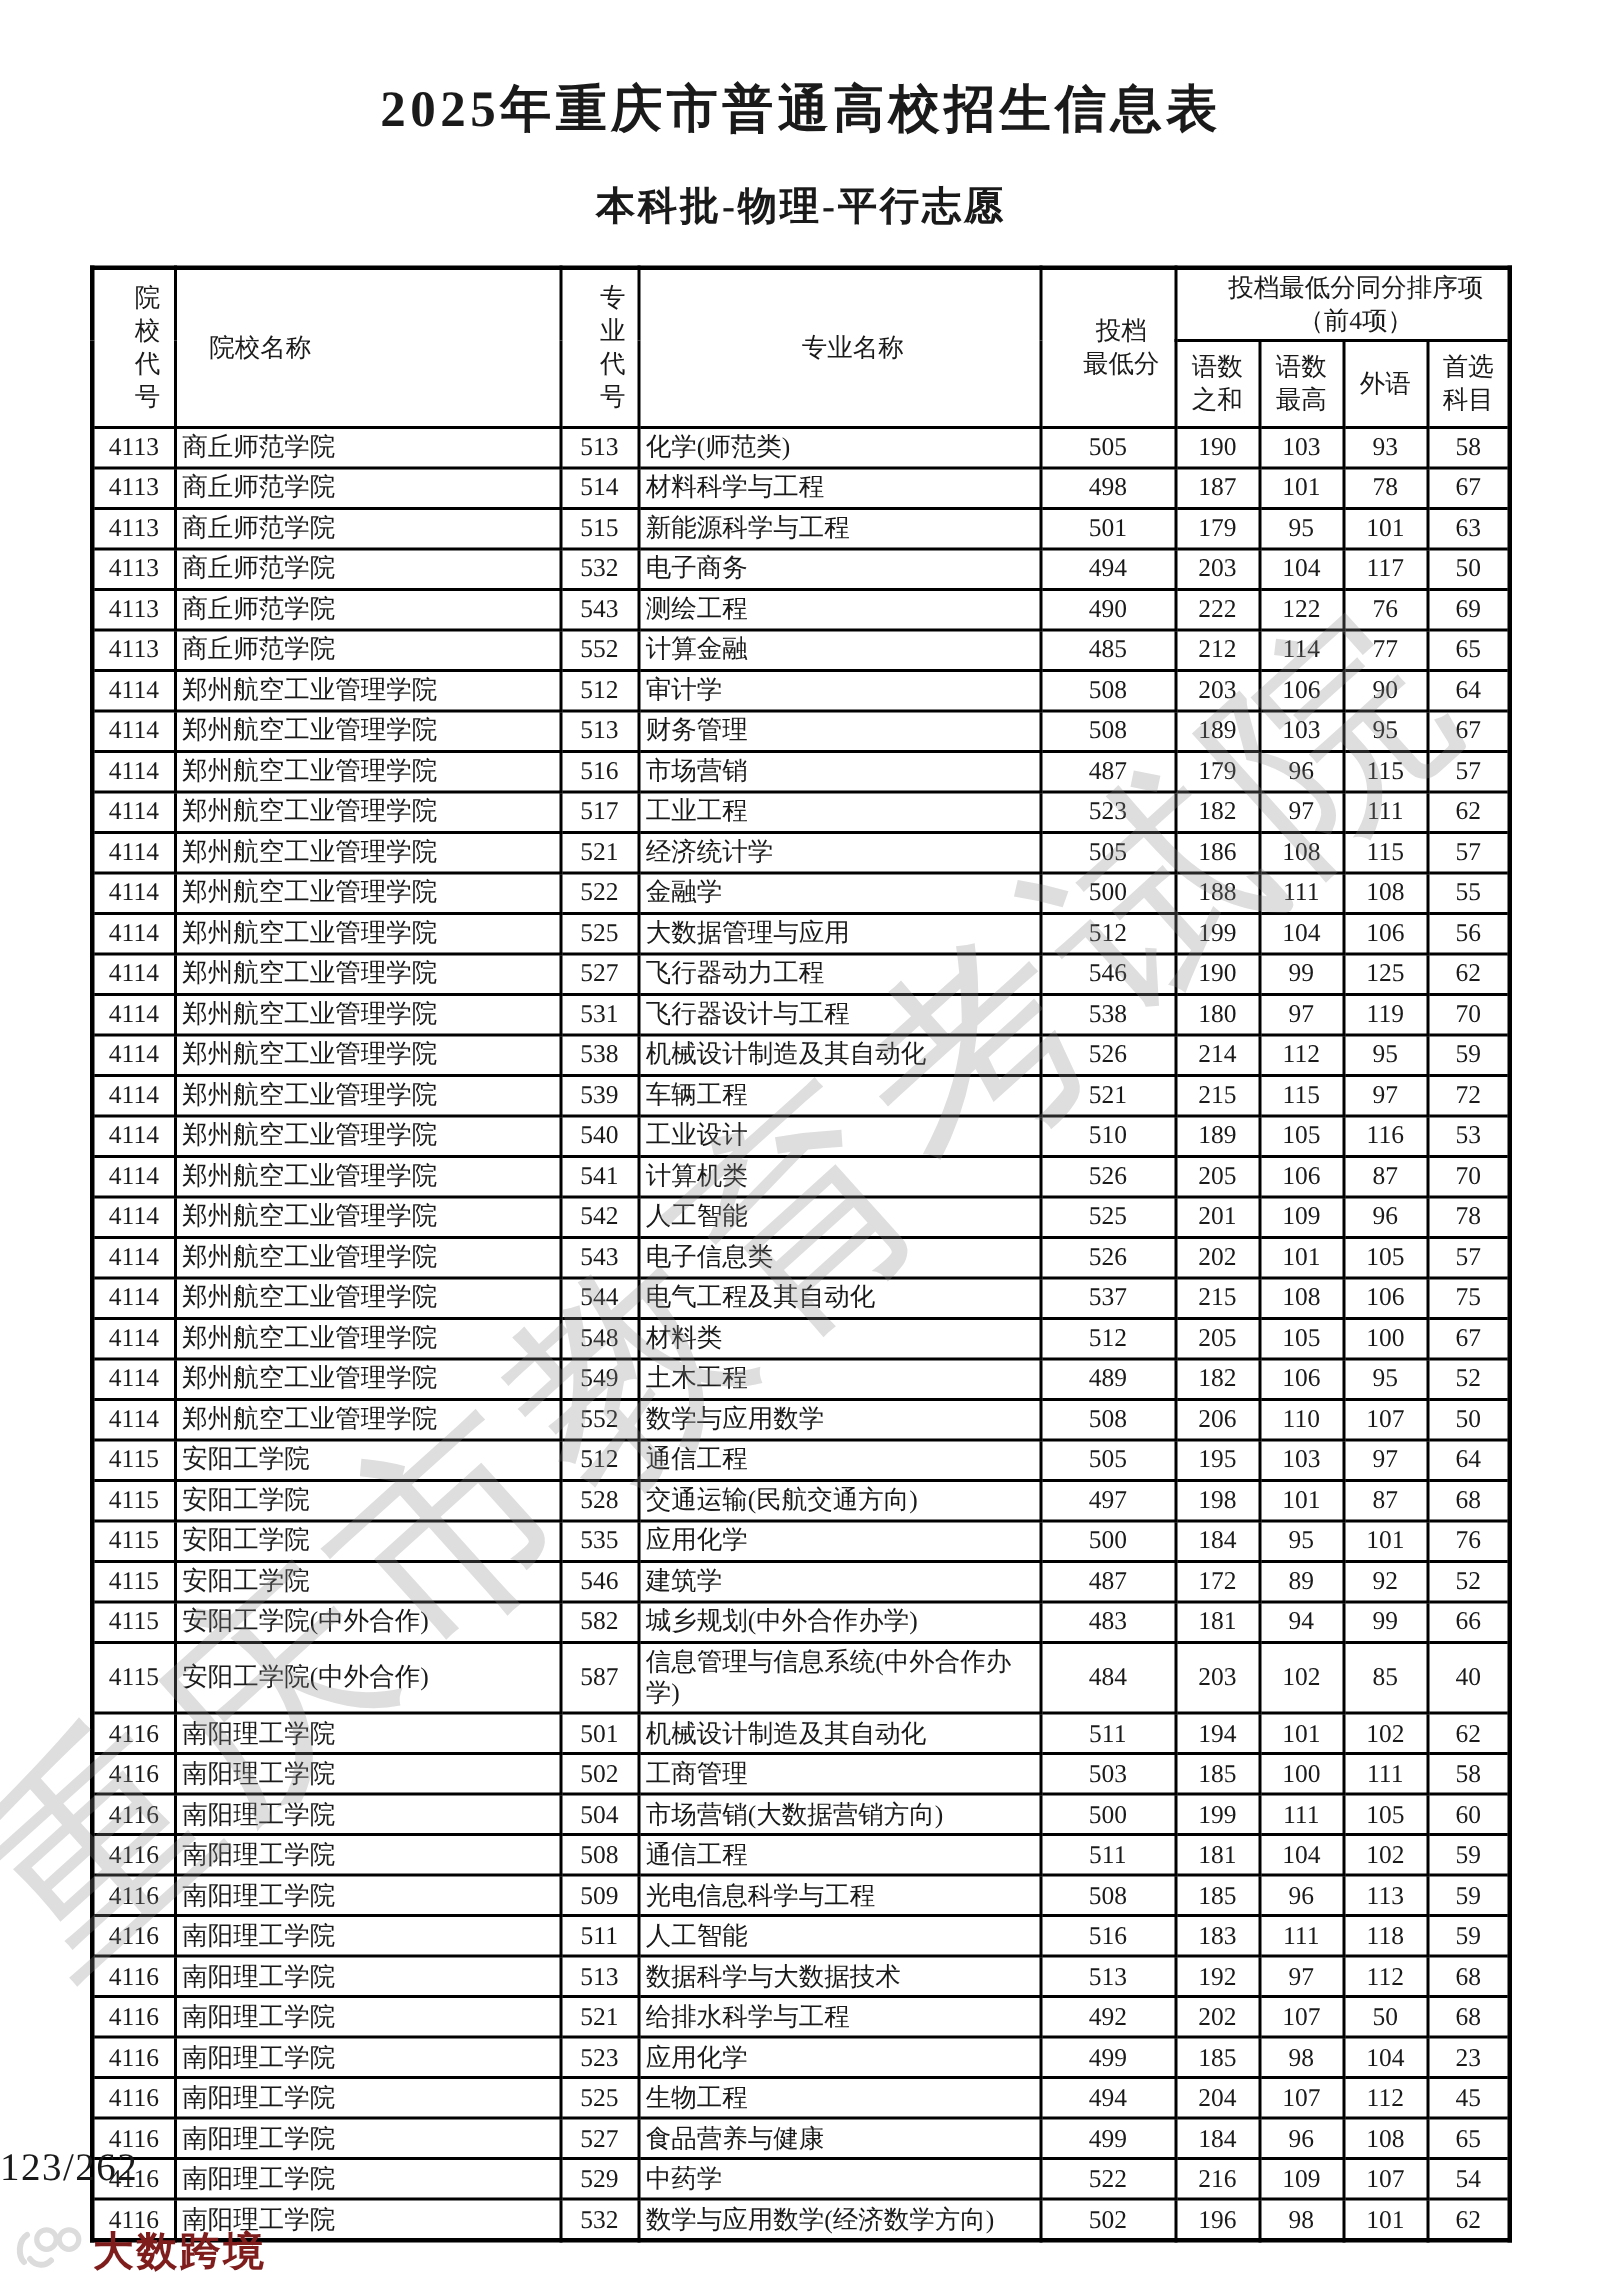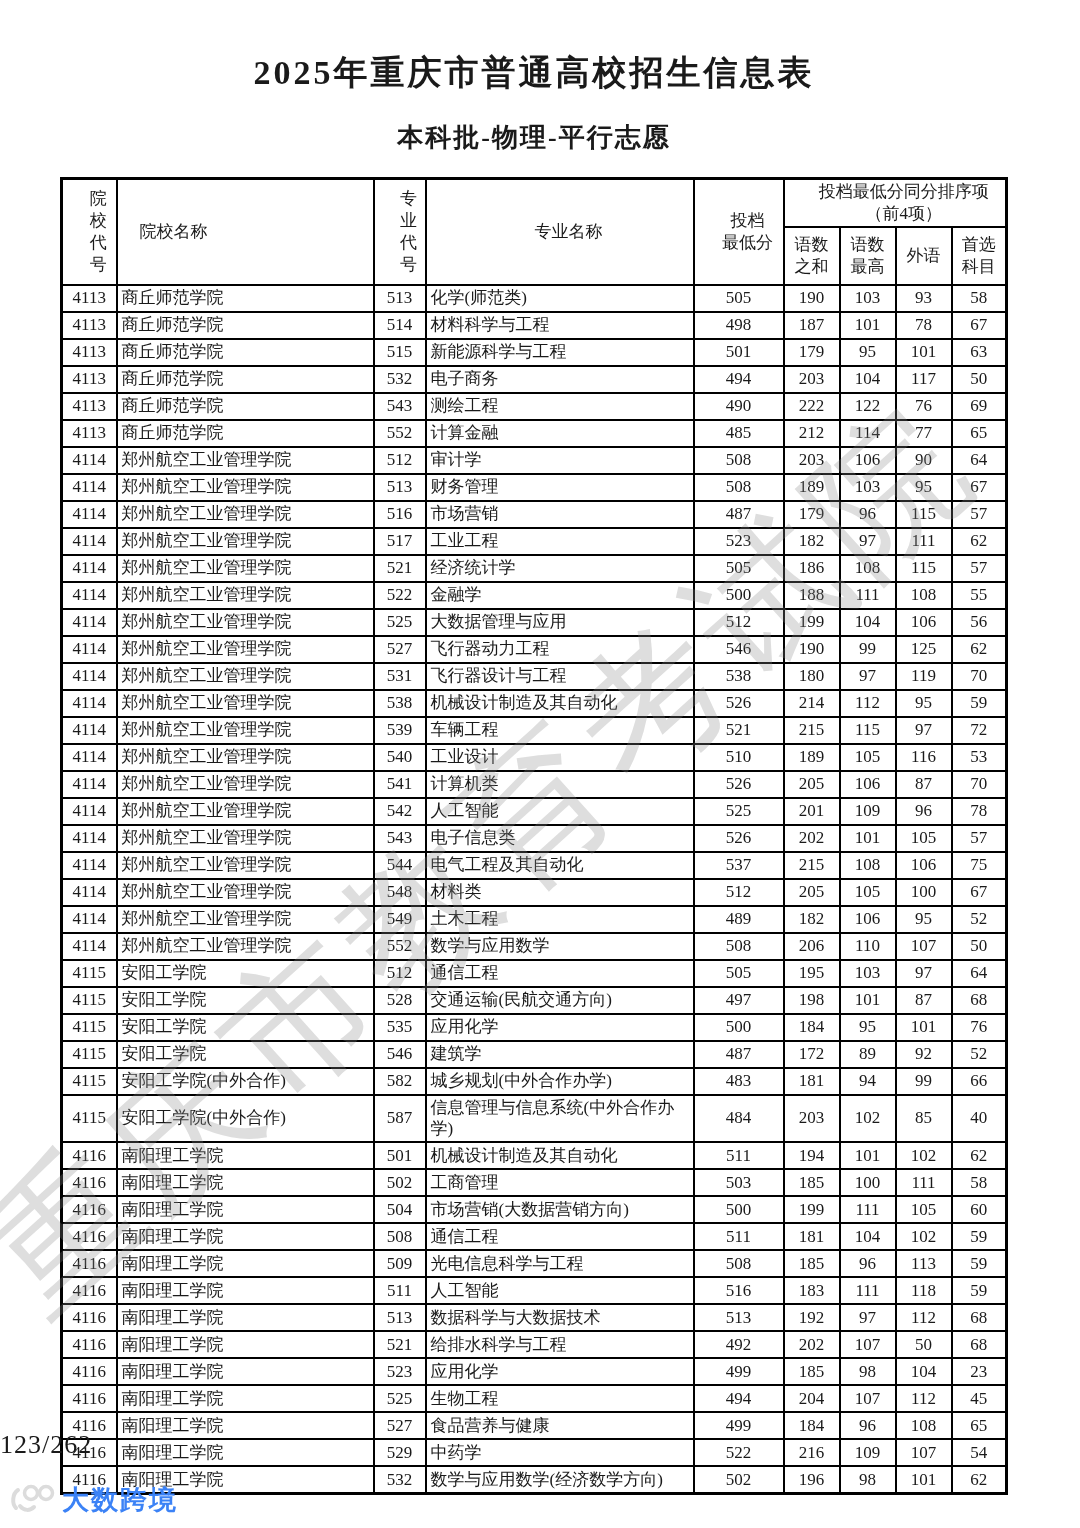--- a/index.html
+++ b/index.html
@@ -79,21 +79,21 @@
     z-index: 2;
     pointer-events: none;
   }
   .logo-watermark {
     position: absolute;
     left: 10px;
     top: 1482px;
     display: flex;
     align-items: center;
     gap: 6px;
-    color: #3b82f6;
+    color: #7f1d1d;
     z-index: 1;
   }
   .logo-watermark .logo-text {
     font-family: "Liberation Sans", "DejaVu Sans", sans-serif;
     font-size: 27px;
     font-weight: bold;
     letter-spacing: 2px;
   }
 </style>
 </head>

